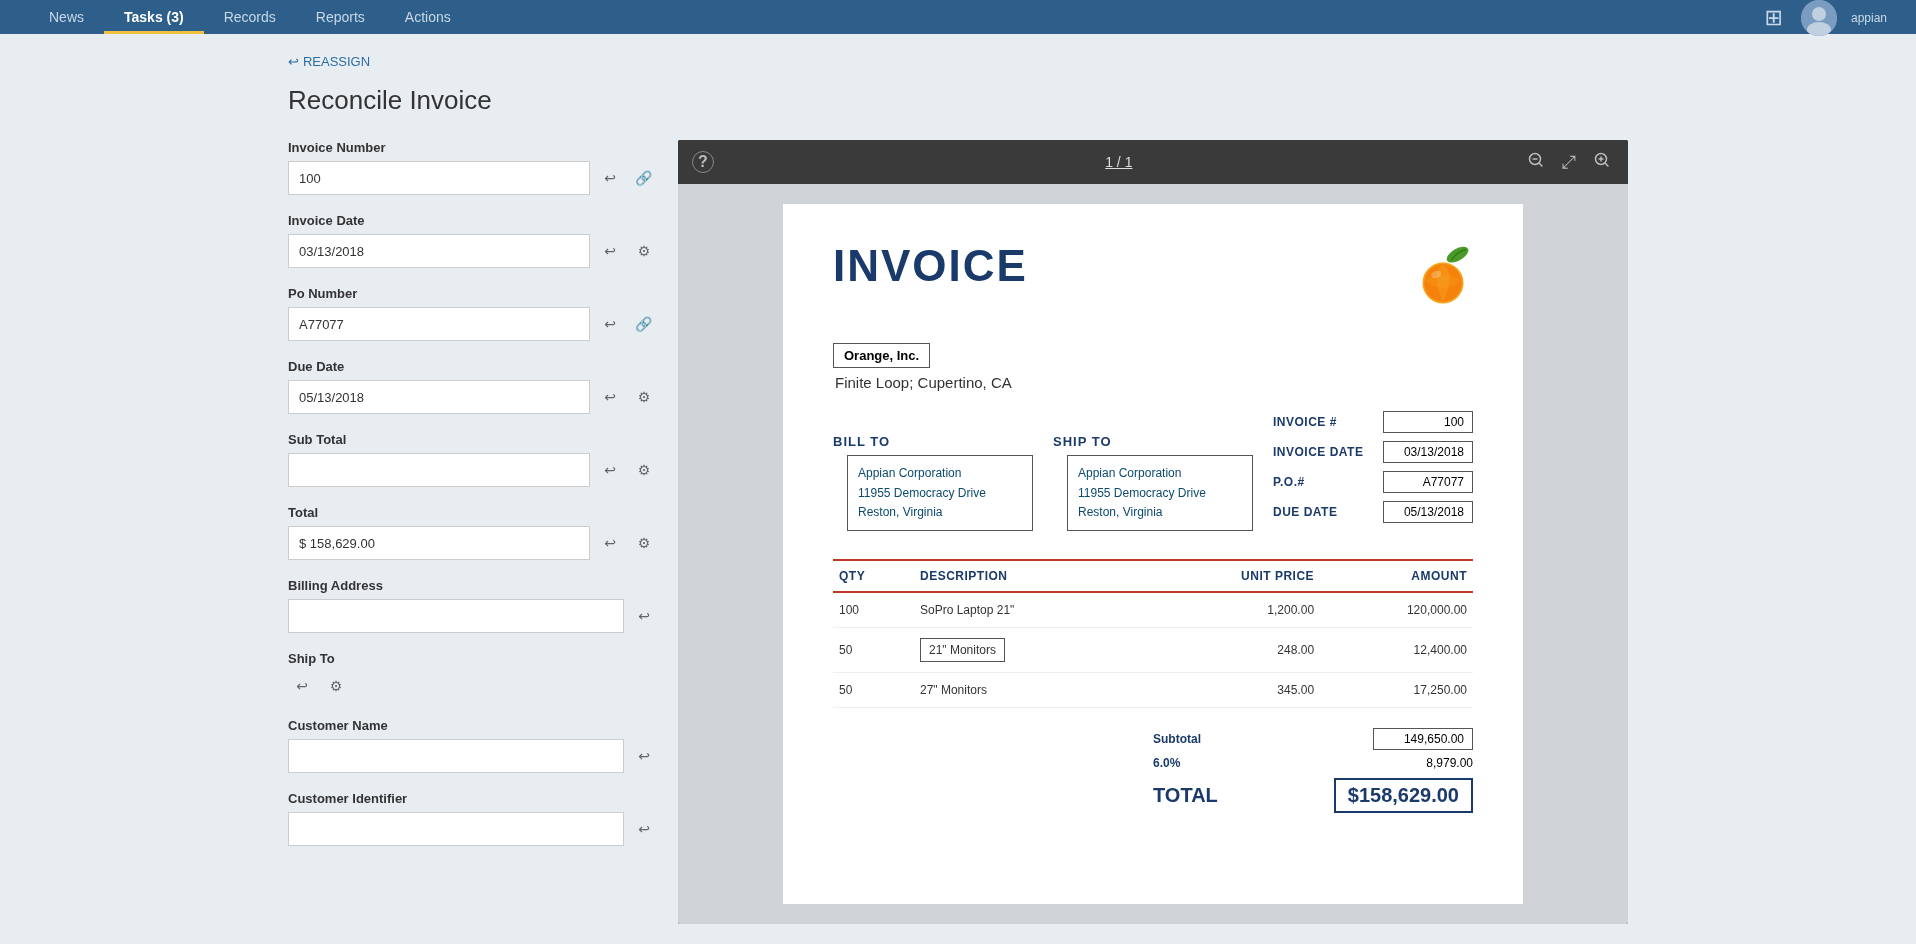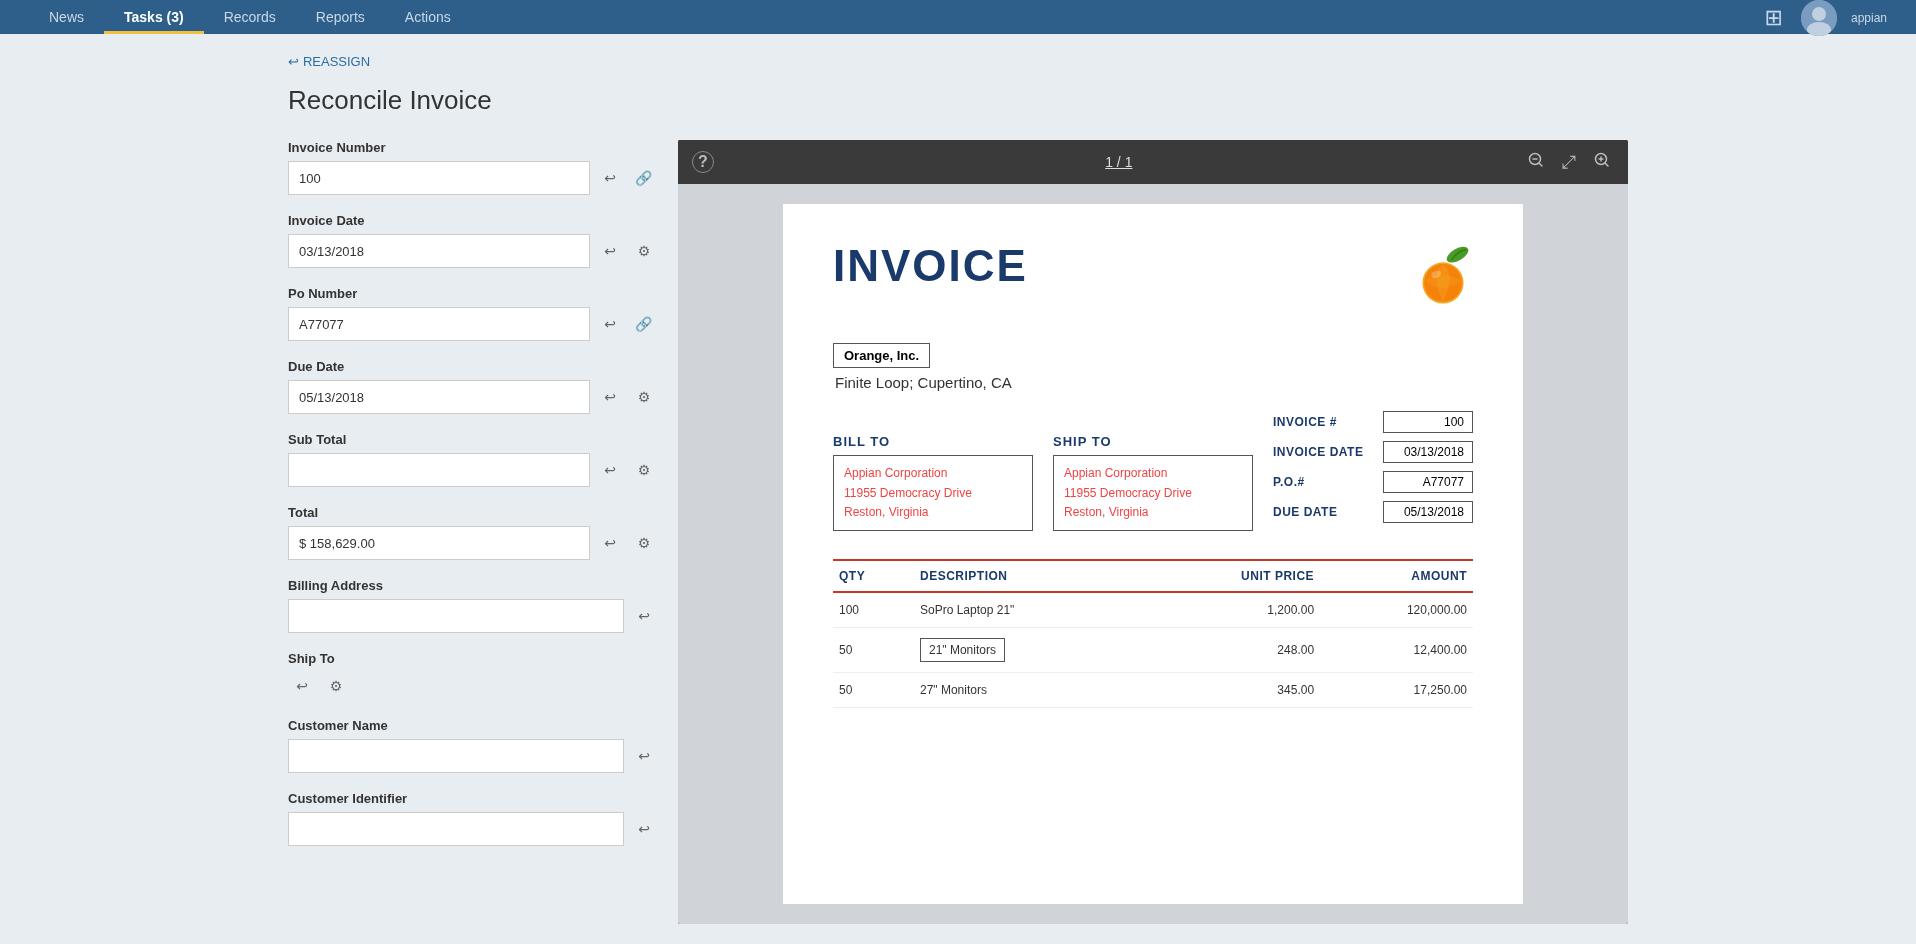--- a/index.html
+++ b/index.html
@@ -271,22 +271,23 @@
       font-weight: 700;
       color: #1a3a6b;
       letter-spacing: 1px;
       margin-bottom: 6px;
     }
 
     .address-box {
       border: 1px solid #555;
       padding: 8px 10px;
       font-size: 12px;
-      color: #ef4444;
+      color: #0c4a6e;
       line-height: 1.6;
+      margin-left: 14px;
     }
 
     .invoice-meta-col {
       flex: 1;
       font-size: 12px;
     }
     .meta-row {
       display: flex;
       justify-content: space-between;
       align-items: center;
@@ -621,20 +622,36 @@
               </tr>
               <tr>
                 <td>50</td>
                 <td>27" Monitors</td>
                 <td class="right">345.00</td>
                 <td class="right">17,250.00</td>
               </tr>
             </tbody>
           </table>
 
+          <div style="display: flex; justify-content: flex-end;">
+            <div style="width: 320px;">
+              <div class="total-row">
+                <span class="total-label">Subtotal</span>
+                <span class="total-value-box">149,650.00</span>
+              </div>
+              <div class="total-row">
+                <span class="total-label">6.0%</span>
+                <span style="font-size:12px;">8,979.00</span>
+              </div>
+              <div class="grand-total-row">
+                <span class="grand-total-label">TOTAL</span>
+                <span class="grand-total-value">$158,629.00</span>
+              </div>
+            </div>
+          </div>
 
         </div>
 
       </div>
 
     </div>
 
   </div>
 
 </div>

